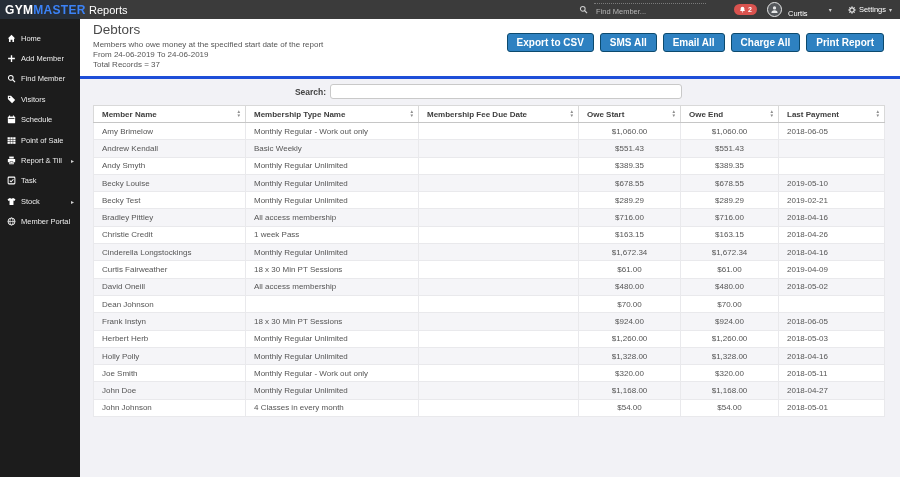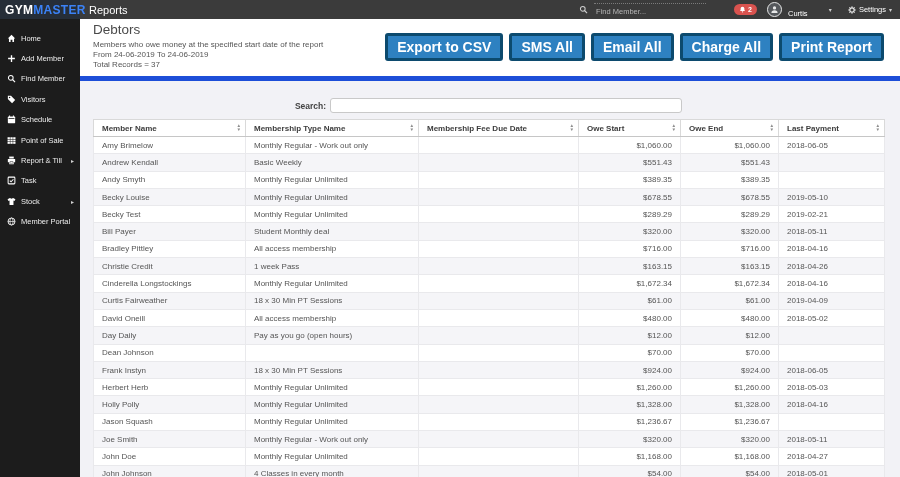--- a/index.html
+++ b/index.html
@@ -45,41 +45,41 @@
   .si-icon svg { width:100%; height:100%; }
   .si-label { white-space:nowrap; }
   .si-caret { margin-left:auto; font-size:6px; color:#cfcfcf; }
 
   
   .main { position:absolute; left:80px; top:19px; width:820px; height:458px; background:#fff; }
   .report-header { position:relative; height:57px; padding:2px 16px 0 13px; }
   .report-title { font-size:13.5px; font-weight:400; color:#4a4a4a; margin:1px 0 3px; }
   .report-line { font-size:8px; color:#555; line-height:10px; }
   .actions { position:absolute; top:14px; right:16px; display:flex; gap:6px; }
-  .btn { background:var(--accent); border:3px solid #0c4a6e; color:#fff; font-size:14px;
+  .btn { background:var(--accent); border:1px solid #0c4a6e; color:#fff; font-size:10px;
     font-weight:bold; padding:3px 9px; border-radius:3px; cursor:pointer;
     font-family:"Liberation Sans", sans-serif; white-space:nowrap; }
 
-  .content { background:#f2f2f6; border-top:5px solid #1d4ed8; height:401px;
-    padding:16px 16px 0 13px; }
+  .content { background:#f2f2f6; border-top:3px solid #1d4ed8; height:401px;
+    padding:4px 16px 0 13px; }
   .search-row { display:flex; justify-content:center; align-items:center; gap:4px; margin:1px 0 6px; }
   .search-label { font-size:8.5px; font-weight:bold; color:#444; }
   .search-input { width:352px; height:15px; border:1px solid #c9c9c9; border-radius:3px;
     background:#fff; font-size:8px; padding:0 4px; outline:none;
     font-family:"Liberation Sans", sans-serif; }
 
   table { width:791px; border-collapse:collapse; table-layout:fixed; background:#fff;
     font-size:8px; color:#555; border:1px solid #d6d6d6; }
   th { font-size:8px; font-weight:bold; color:#3d3d3d; text-align:left;
     padding:0 14px 0 8px; height:17px; border:1px solid #d9d9d9; border-bottom:1px solid #c6c6c6;
     position:relative; background:#fff; cursor:pointer; white-space:nowrap; overflow:hidden; }
   td { padding:0 8px; height:17.3px; border:1px solid #e9e9ec;
     white-space:nowrap; overflow:hidden; background:#fff; }
   tbody tr:nth-child(even) td { background:#f5f5f8; }
-  td.num { text-align:right; }
+  td.num { text-align:center; }
   .sort { position:absolute; right:4px; top:50%; transform:translateY(-50%);
     display:flex; flex-direction:column; line-height:3.6px; font-size:4.6px; color:#8d8d8d; }
 </style>
 </head>
 <body>
 
 <div class="app">
 
   <header class="topbar">
     <div class="logo">
@@ -337,28 +337,20 @@
             </tr>
             <tr>
               <td class="">Becky Test</td>
               <td class="">Monthly Regular Unlimited</td>
               <td class=""></td>
               <td class="num">$289.29</td>
               <td class="num">$289.29</td>
               <td class="">2019-02-21</td>
             </tr>
             <tr>
-              <td class="">Bill Payer</td>
-              <td class="">Student Monthly deal</td>
-              <td class=""></td>
-              <td class="num">$320.00</td>
-              <td class="num">$320.00</td>
-              <td class="">2018-05-11</td>
-            </tr>
-            <tr>
               <td class="">Bradley Pittley</td>
               <td class="">All access membership</td>
               <td class=""></td>
               <td class="num">$716.00</td>
               <td class="num">$716.00</td>
               <td class="">2018-04-16</td>
             </tr>
             <tr>
               <td class="">Christie Credit</td>
               <td class="">1 week Pass</td>
@@ -385,28 +377,20 @@
             </tr>
             <tr>
               <td class="">David Oneill</td>
               <td class="">All access membership</td>
               <td class=""></td>
               <td class="num">$480.00</td>
               <td class="num">$480.00</td>
               <td class="">2018-05-02</td>
             </tr>
             <tr>
-              <td class="">Day Daily</td>
-              <td class="">Pay as you go (open hours)</td>
-              <td class=""></td>
-              <td class="num">$12.00</td>
-              <td class="num">$12.00</td>
-              <td class=""></td>
-            </tr>
-            <tr>
               <td class="">Dean Johnson</td>
               <td class=""></td>
               <td class=""></td>
               <td class="num">$70.00</td>
               <td class="num">$70.00</td>
               <td class=""></td>
             </tr>
             <tr>
               <td class="">Frank Instyn</td>
               <td class="">18 x 30 Min PT Sessions</td>
@@ -423,28 +407,20 @@
               <td class="num">$1,260.00</td>
               <td class="">2018-05-03</td>
             </tr>
             <tr>
               <td class="">Holly Polly</td>
               <td class="">Monthly Regular Unlimited</td>
               <td class=""></td>
               <td class="num">$1,328.00</td>
               <td class="num">$1,328.00</td>
               <td class="">2018-04-16</td>
-            </tr>
-            <tr>
-              <td class="">Jason Squash</td>
-              <td class="">Monthly Regular Unlimited</td>
-              <td class=""></td>
-              <td class="num">$1,236.67</td>
-              <td class="num">$1,236.67</td>
-              <td class=""></td>
             </tr>
             <tr>
               <td class="">Joe Smith</td>
               <td class="">Monthly Regular - Work out only</td>
               <td class=""></td>
               <td class="num">$320.00</td>
               <td class="num">$320.00</td>
               <td class="">2018-05-11</td>
             </tr>
             <tr>

